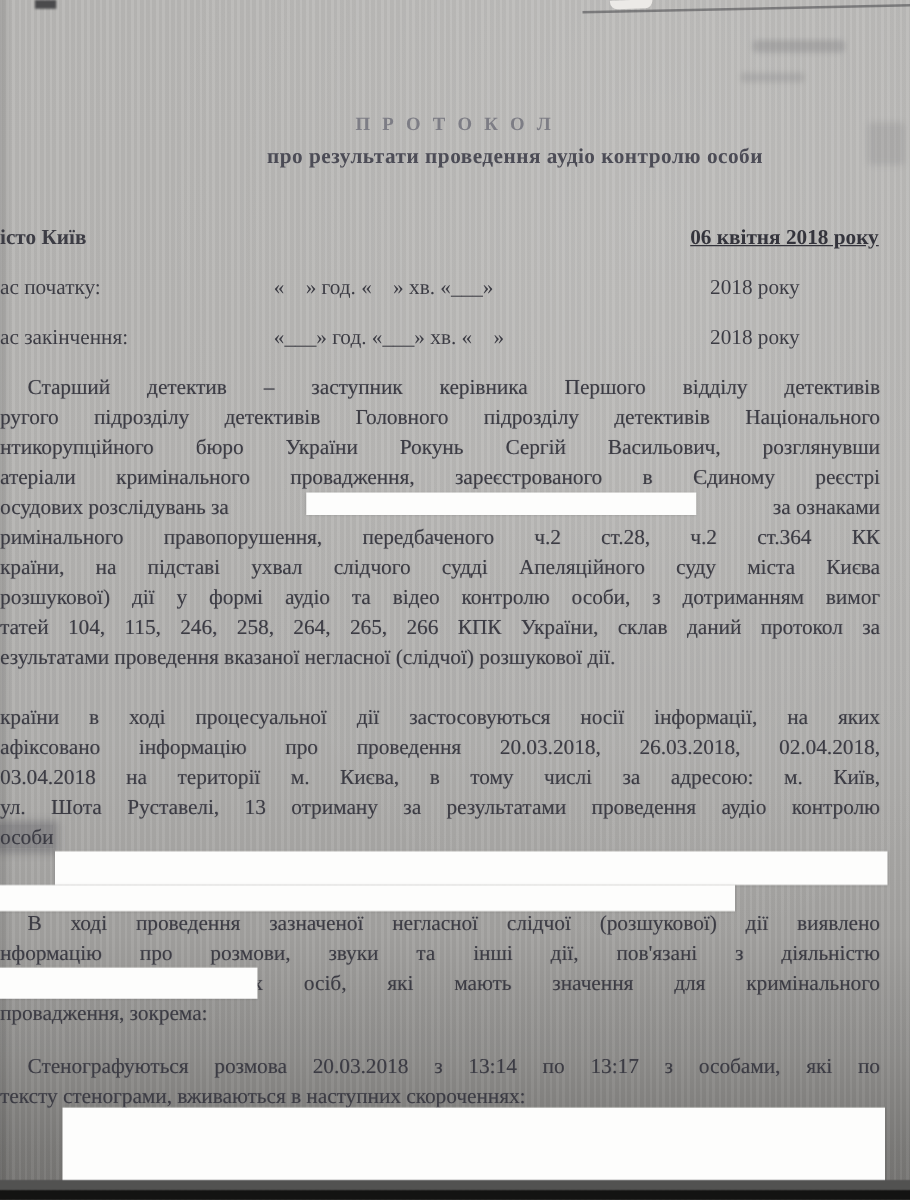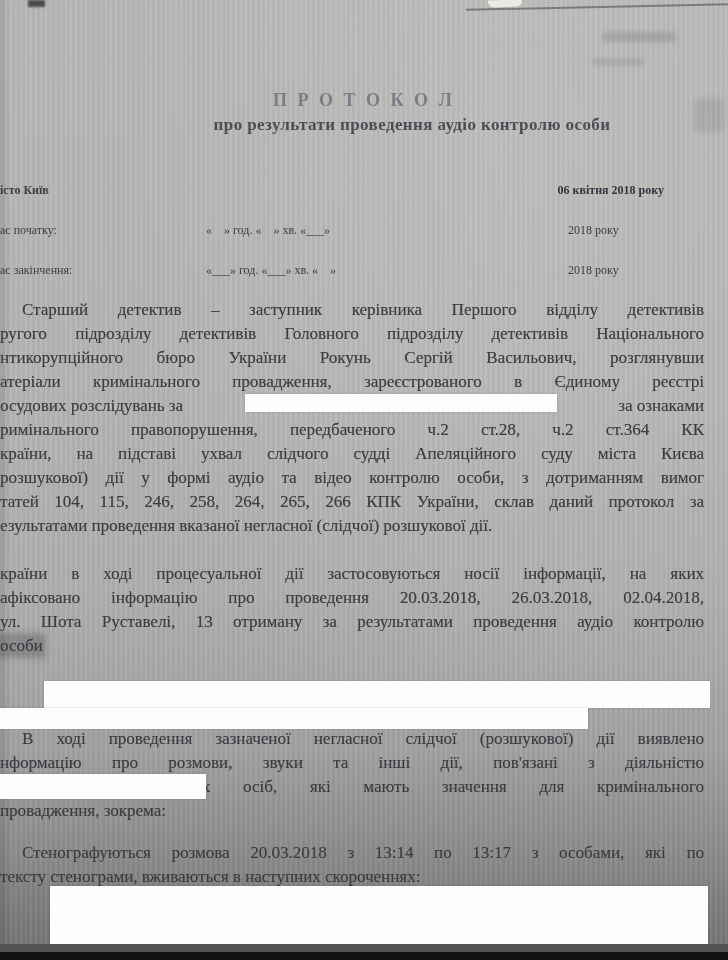--- a/index.html
+++ b/index.html
@@ -20,34 +20,34 @@
     position:relative;width:712px;height:24px;line-height:24px;
     font-size:17px;text-align:justify;text-align-last:justify;
     box-sizing:border-box;padding-right:8px;
     text-shadow:0.3px 0.3px 0.6px rgba(60,60,70,0.45);
   }
   .indent{padding-left:22px;}
   .left-align{text-align:left;text-align-last:left;}
   .para{position:absolute;left:0;}
   .title{
     position:absolute;left:0;top:90px;width:728px;height:20px;line-height:20px;
-    text-align:center;font-weight:bold;font-size:18px;letter-spacing:3px;
+    text-align:center;font-weight:bold;font-size:15px;letter-spacing:3px;
     color:#7d7d85;filter:blur(0.6px);
   }
   .subtitle{
     position:absolute;left:4px;top:114px;width:728px;height:22px;line-height:22px;
     text-align:center;font-weight:bold;font-size:17px;letter-spacing:0.4px;
     color:#4c4c56;filter:blur(0.4px);padding-left:44px;
   }
-  .hrow{position:absolute;left:0;width:672px;height:24px;line-height:24px;font-size:12px;}
+  .hrow{position:absolute;left:0;width:672px;height:24px;line-height:24px;font-size:17px;padding-left:39px;}
   .hlabel{position:absolute;left:0;}
-  .hvalue{position:absolute;left:206px;white-space:pre;text-align:right;}
+  .hvalue{position:absolute;left:219px;white-space:pre;text-align:right;}
   .hyear{position:absolute;left:568px;}
   .city{font-weight:600;}
-  .date{position:absolute;right:8px;font-weight:bold;color:#34343c;}
+  .date{position:absolute;right:8px;font-weight:bold;color:#34343c;text-decoration:underline;}
   .redaction{position:absolute;background:#fdfdfc;box-shadow:0 0 2px rgba(0,0,0,0.18);}
   .flexline{display:flex;justify-content:space-between;align-items:flex-start;text-align:left;text-align-last:left;}
   .inline-redaction{flex:none;width:312px;height:18px;background:#fdfdfc;box-shadow:0 0 2px rgba(0,0,0,0.18);}
   .hilite{background:rgba(62,62,74,0.30);box-shadow:0 0 6px 3px rgba(62,62,74,0.30);}
   .photo-mark{position:absolute;pointer-events:none;}
   .edge-line{left:466px;top:6px;width:264px;height:2px;background:rgba(70,70,72,0.55);transform:rotate(-1.2deg);}
   .top-sliver{left:488px;top:0;width:34px;height:7px;background:#eceae7;border-radius:0 0 6px 6px;transform:rotate(-2deg);}
   .corner-mark{left:28px;top:0;width:17px;height:7px;background:#4a4a4c;filter:blur(1px);}
   .smudge1{left:602px;top:32px;width:74px;height:10px;background:rgba(85,85,92,0.22);filter:blur(2.2px);border-radius:4px;}
   .smudge2{left:592px;top:58px;width:52px;height:8px;background:rgba(85,85,92,0.16);filter:blur(2.2px);border-radius:4px;}
@@ -103,20 +103,21 @@
       <div class="line">римінального правопорушення, передбаченого ч.2 ст.28, ч.2 ст.364 КК</div>
       <div class="line">країни, на підставі ухвал слідчого судді Апеляційного суду міста Києва</div>
       <div class="line">розшукової) дії у формі аудіо та відео контролю особи, з дотриманням вимог</div>
       <div class="line">татей 104, 115, 246, 258, 264, 265, 266 КПК України, склав даний протокол за</div>
       <div class="line left-align">езультатами проведення вказаної негласної (слідчої) розшукової дії.</div>
     </div>
 
     <div class="para" style="top:562px;">
       <div class="line">країни в ході процесуальної дії застосовуються носії інформації, на яких</div>
       <div class="line">афіксовано інформацію про проведення 20.03.2018, 26.03.2018, 02.04.2018,</div>
+      <div class="line">03.04.2018 на території м. Києва, в тому числі за адресою: м. Київ,</div>
       <div class="line">ул. Шота Руставелі, 13 отриману за результатами проведення аудіо контролю</div>
       <div class="line left-align"><span class="hilite">особи</span></div>
     </div>
 
     <div class="para" style="top:727px;">
       <div class="line indent">В ході проведення зазначеної негласної слідчої (розшукової) дії виявлено</div>
       <div class="line">нформацію про розмови, звуки та інші дії, пов'язані з діяльністю</div>
       <div class="line" style="padding-left:118px;">та інших осіб, які мають значення для кримінального</div>
       <div class="line left-align">провадження, зокрема:</div>
     </div>

